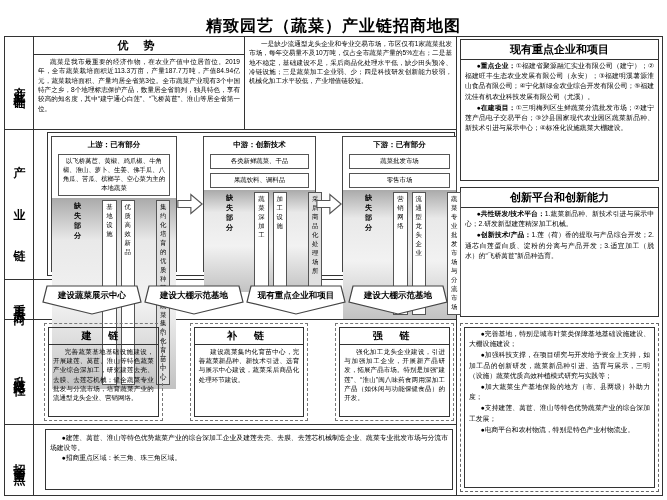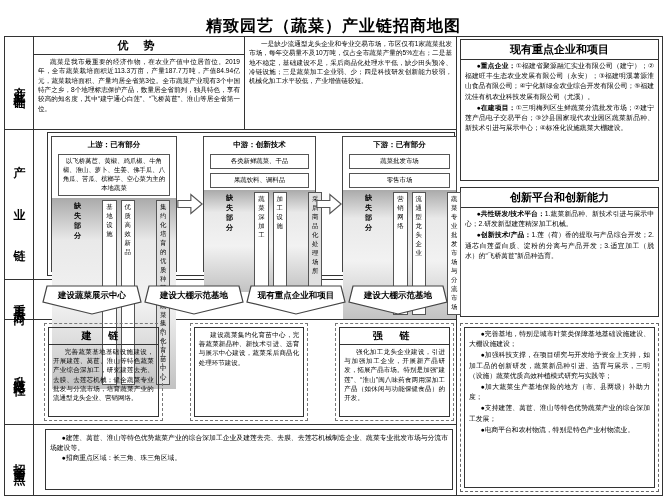--- a/index.html
+++ b/index.html
@@ -200,20 +200,21 @@
       <div class="row-content">
         <div class="up-wrap">
           <div class="up-box">
             <div class="up-inner">
               <div class="up-title">建 链</div>
               <div class="up-text">完善蔬菜基地基础设施建设，开展建莲、莴苣、淮山等特色蔬菜产业综合深加工，研究建莲去壳、去膜、去莲芯机械；健全蔬菜专业批发与分流市场，培育蔬菜产业的流通型龙头企业、营销网络。</div>
             </div>
           </div>
           <div class="up-box">
             <div class="up-inner">
+              <div class="up-title">补 链</div>
               <div class="up-text">建设蔬菜集约化育苗中心，完善蔬菜新品种、新技术引进、选育与展示中心建设，蔬菜采后商品化处理环节建设。</div>
             </div>
           </div>
           <div class="up-box">
             <div class="up-inner">
               <div class="up-title">强 链</div>
               <div class="up-text">强化加工龙头企业建设，引进与加强加工企业，开展新产品研发，拓展产品市场。特别是加强“建莲”、“淮山”闽八味药食两用深加工产品（如休闲与功能保健食品）的开发。</div>
             </div>
           </div>
         </div>

